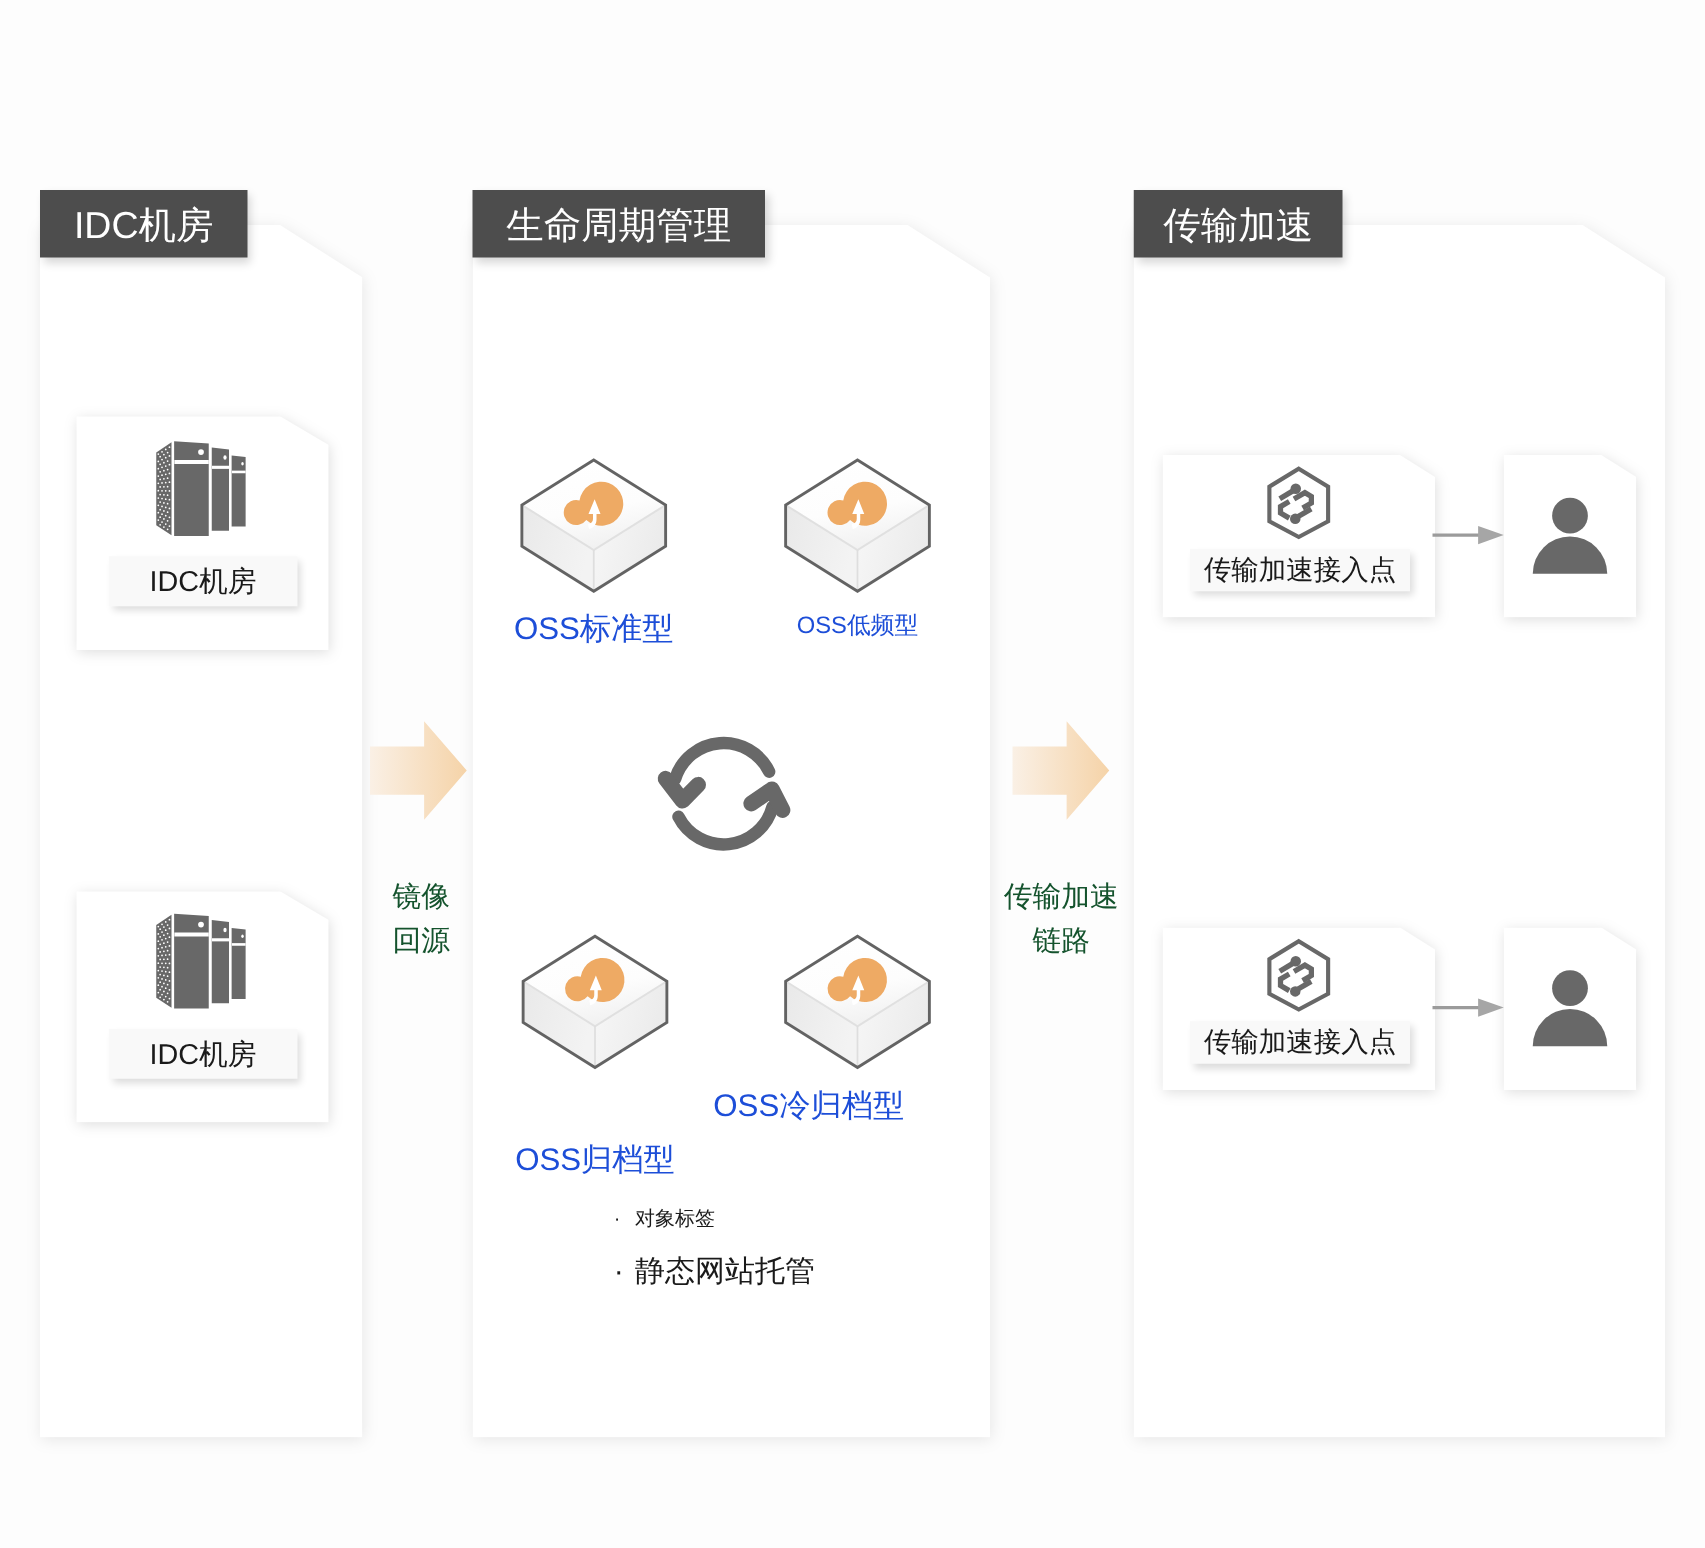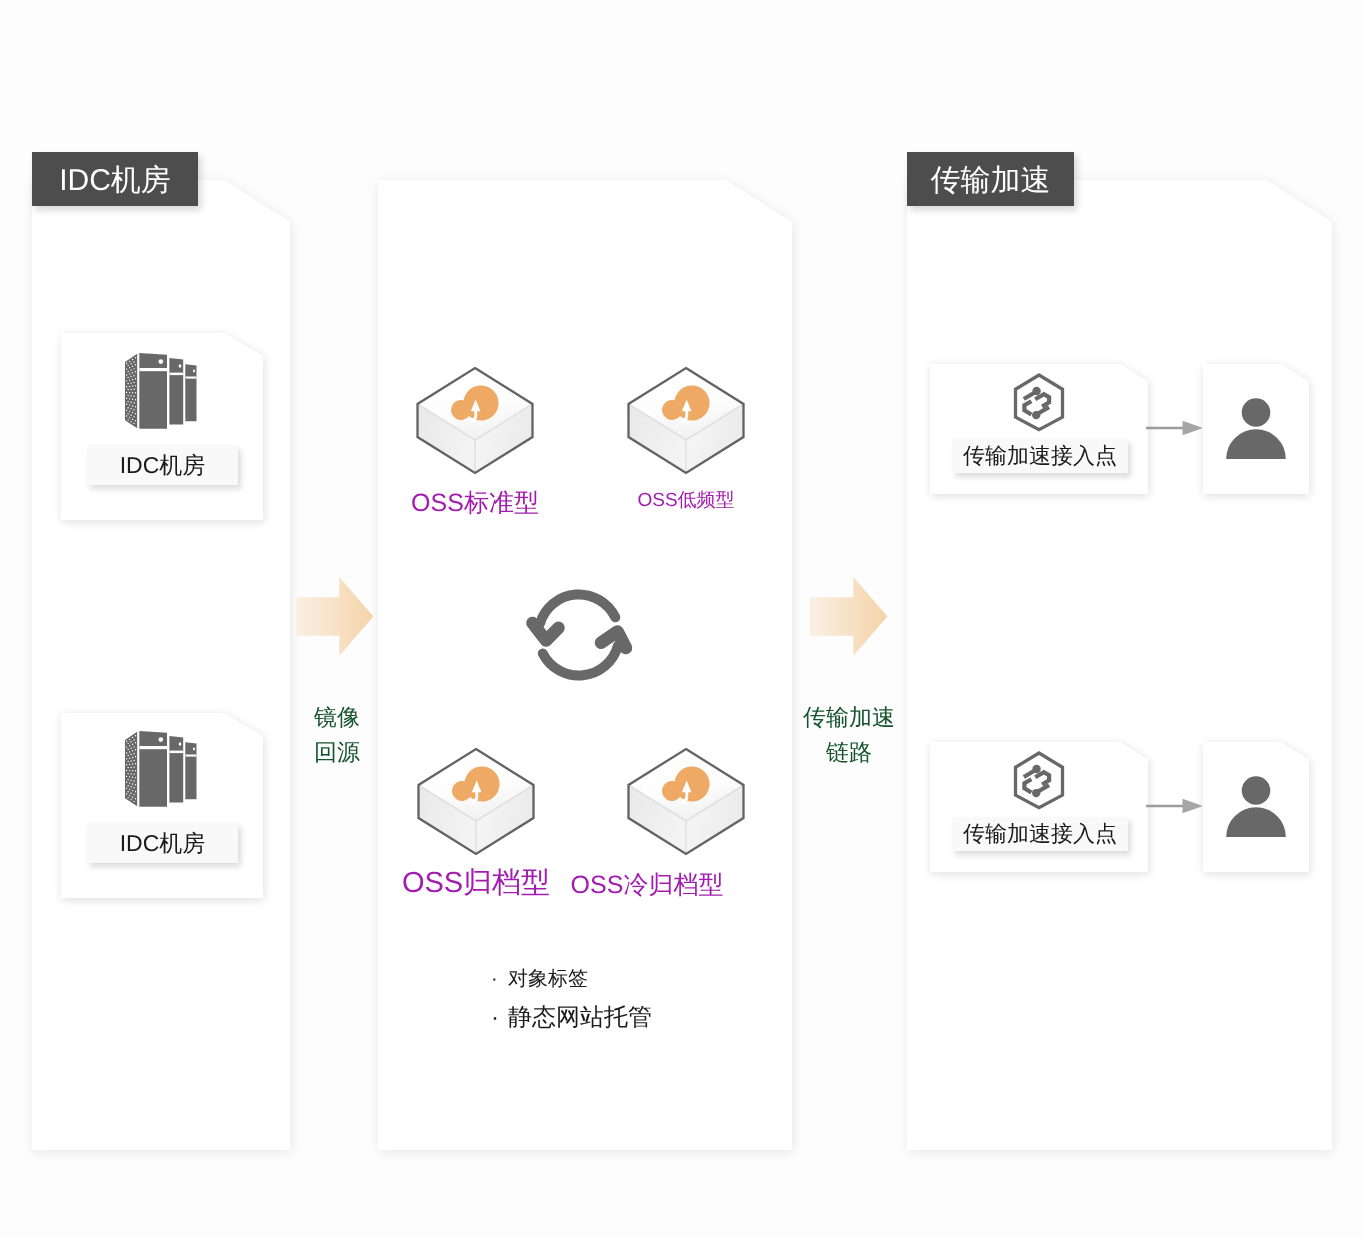--- a/index.html
+++ b/index.html
@@ -21,21 +21,21 @@
   .card{position:absolute;z-index:3;
         filter:drop-shadow(1px 2px 5px rgba(0,0,0,.13));}
   .card i{display:block;width:100%;height:100%;background:#fff;
      clip-path:polygon(0 0, calc(100% - 39px) 0, 100% 23px, 100% 100%, 0 100%);}
   .card.sm i{clip-path:polygon(0 0, calc(100% - 28px) 0, 100% 17.5px, 100% 100%, 0 100%);}
   .cardlabel{position:absolute;background:#f9f9f9;display:flex;align-items:center;will-change:transform;
      justify-content:center;color:#1a1a1a;z-index:4;
      box-shadow:3px 4px 6px rgba(0,0,0,.14);white-space:nowrap;}
 
   .icon{position:absolute;z-index:4;}
-  .cap{position:absolute;color:#a21caf;text-align:right;z-index:4;white-space:nowrap;
+  .cap{position:absolute;color:#1d4ed8;text-align:right;z-index:4;white-space:nowrap;
        left:0;transform:translateX(-50%);will-change:transform;}
   .flowlab{position:absolute;color:#14532d;text-align:center;line-height:35px;z-index:4;
        white-space:nowrap;transform:translateX(-50%);will-change:transform;}
   .bul{position:absolute;color:#1a1a1a;z-index:4;white-space:nowrap;will-change:transform;}
   .bul b{font-weight:normal;display:inline-block;width:17px;}
   svg{display:block;overflow:visible}
 </style>
 </head>
 <body>
 
@@ -220,20 +220,23 @@
   </svg>
 </div>
 <div class="flowlab" style="left:337px;top:700px;font-size:23px">
   <div>镜像</div>
   <div>回源</div>
 </div>
 
 <div class="panel" style="left:378px;top:180px;width:414px;height:970px">
       <i></i>
     </div>
+<div class="phead" style="left:378px;top:152px;width:234px;height:54px;font-size:30px">
+  <span>生命周期管理</span>
+</div>
 
 <div class="icon" style="left:416px;top:366px;width:118px;height:108px">
   <svg width="118" height="108" viewBox="0 0 118 108">
         <use href="#g-cube"></use>
       </svg>
 </div>
 <div class="cap" style="left:475px;top:487px;font-size:25px">
   <span>OSS标准型</span>
 </div>
 
@@ -255,34 +258,34 @@
       <path d="M 102.0 68.0 L 93.5 51.5 L 77.0 62.8" stroke-width="12.6"></path>
     </g>
   </svg>
 </div>
 
 <div class="icon" style="left:417px;top:747px;width:118px;height:108px">
   <svg width="118" height="108" viewBox="0 0 118 108">
         <use href="#g-cube"></use>
       </svg>
 </div>
-<div class="cap" style="left:476px;top:863px;font-size:29px">
+<div class="cap" style="left:476px;top:912px;font-size:25px">
   <span>OSS归档型</span>
 </div>
 
 <div class="icon" style="left:627px;top:747px;width:118px;height:108px">
   <svg width="118" height="108" viewBox="0 0 118 108">
         <use href="#g-cube"></use>
       </svg>
 </div>
 <div class="cap" style="left:647px;top:869px;font-size:25px">
   <span>OSS冷归档型</span>
 </div>
 
-<div class="bul" style="left:491px;top:965px;font-size:20px">
+<div class="bul" style="left:491px;top:965px;font-size:16px">
   <b>·</b><span>对象标签</span>
 </div>
 <div class="bul" style="left:491px;top:1002px;font-size:24px">
   <b>·</b><span>静态网站托管</span>
 </div>
 
 <div class="icon" style="left:810px;top:577px;width:78px;height:80px">
   <svg width="78" height="80" viewBox="0 0 78 80">
     <path fill="url(#bigarrow)" d="M0 20.2 L43.3 20.2 L43.3 0 L77.4 39.4 L43.3 78.7 L43.3 58.8 L0 58.8 Z"></path>
   </svg>

